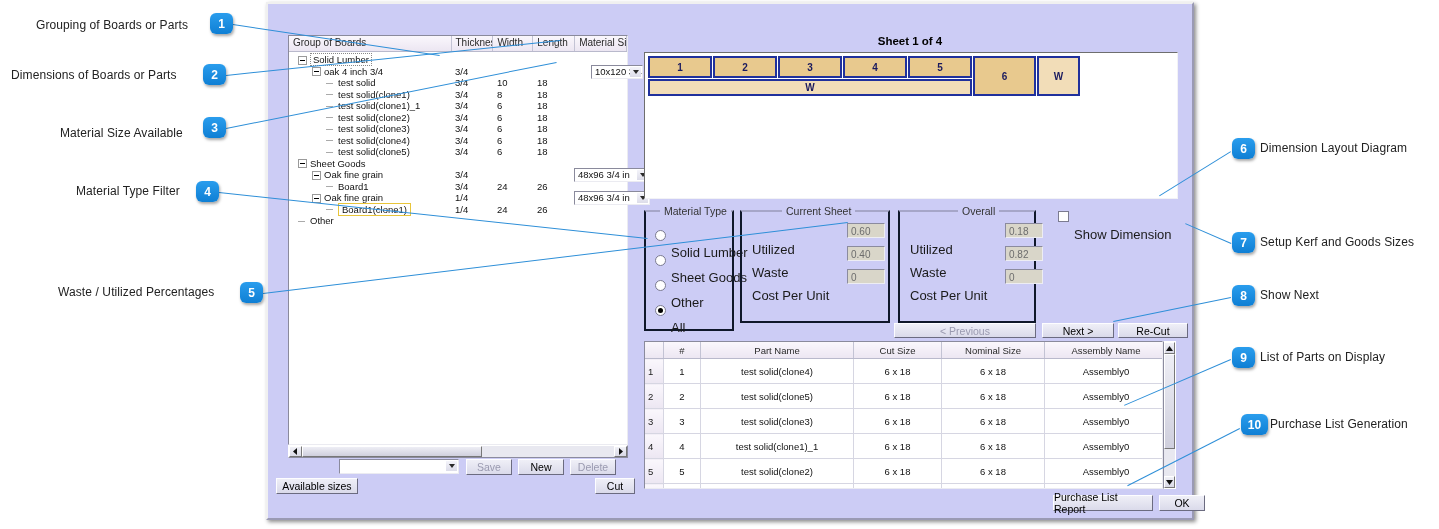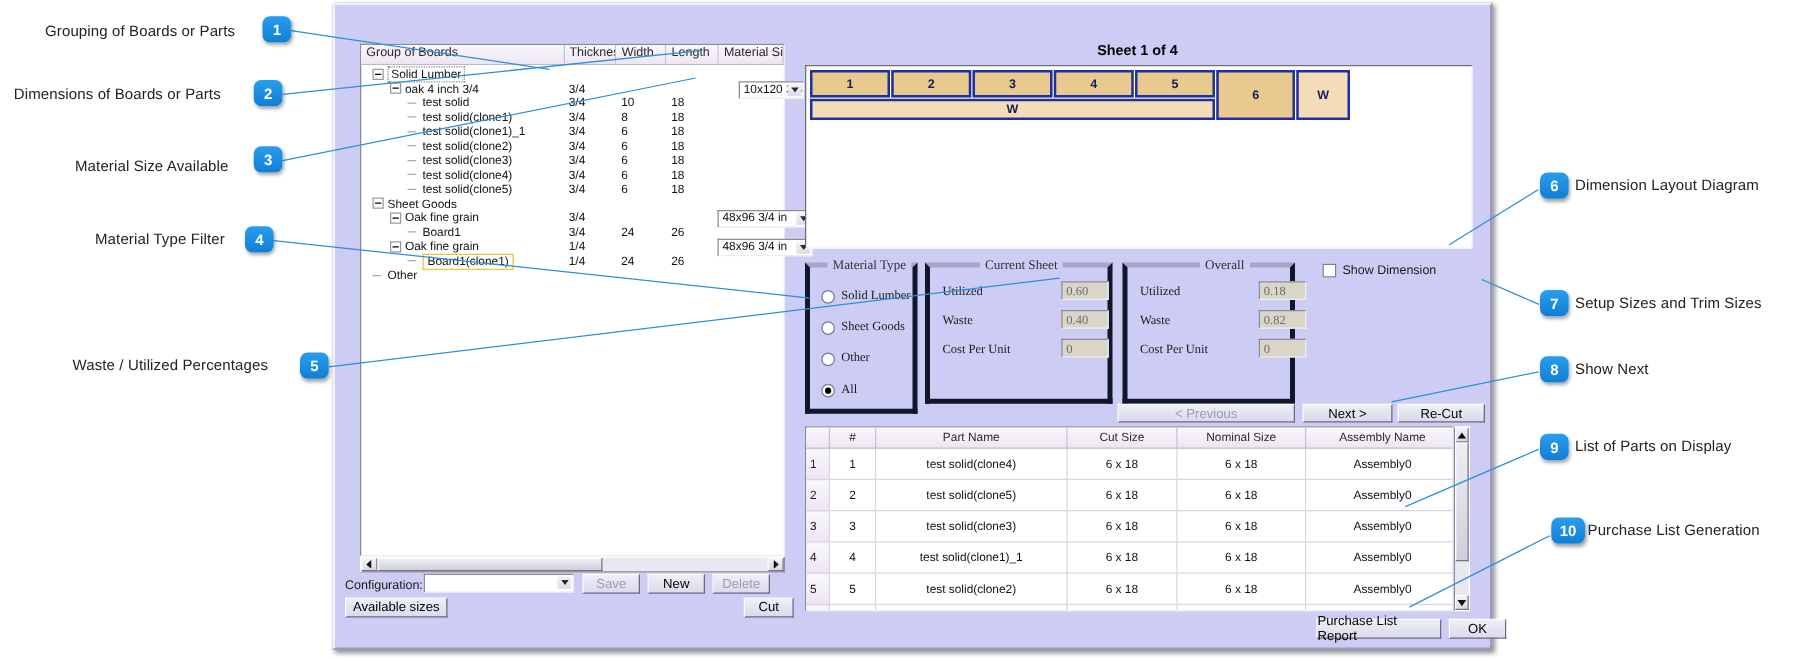--- a/index.html
+++ b/index.html
@@ -58,36 +58,35 @@
   }
   .btn{
     background:#d9d9ec;background:linear-gradient(180deg,#efeff7 0%,#dadaea 100%);
     border:1px solid #fdfdff;border-right-color:#6b6b80;border-bottom-color:#6b6b80;
     box-sizing:border-box;font-size:10.5px;color:#000;
     display:flex;align-items:center;justify-content:center;cursor:default;
     font-family:"Liberation Sans", sans-serif;
   }
   .btn.disabled{color:#9a9ab0;text-align:right;}
   .group{
-    position:absolute;border:4px solid #0f172a;border-top-color:#a6a6c8;
+    position:absolute;border:2px solid #0f172a;border-top-color:#a6a6c8;
     box-sizing:border-box;
-    font-family:Liberation Serif, serif;
   }
   .group > .gtitle{
     position:absolute;top:-7px;left:14px;background:#ccccf5;padding:0 4px;
     font-size:10.5px;color:#333;
   }
   .field{
     position:absolute;box-sizing:border-box;font-size:10px;color:#444;
     padding:1px 3px;line-height:13px;
     border:1px solid #8b8b9e;border-right-color:#ededf3;border-bottom-color:#ededf3;
   }
   .field.ro{background:#d9d6c9;color:#6d6d6d;}
   .field.rw{background:#fff;color:#222;}
-  .lbl{position:absolute;font-size:10px;color:#1a1a1a;white-space:nowrap;}
+  .lbl{position:absolute;font-size:13px;color:#1a1a1a;white-space:nowrap;margin-top:16px;}
 
   .radio{position:absolute;width:11px;height:11px;border-radius:50%;
     background:#fff;border:1px solid #7b7b90;box-sizing:border-box;}
   .radio.on:after{content:"";position:absolute;left:2px;top:2px;width:5px;height:5px;border-radius:50%;background:#000;}
   .chk{position:absolute;width:11px;height:11px;background:#fff;
     border:1px solid #7b7b90;box-sizing:border-box;}
 
   
   #treewrap{position:absolute;left:20px;top:31px;width:340px;height:410px;background:#fff;
     border:1px solid #8a8a9c;border-right-color:#ebebf1;border-bottom-color:#ebebf1;box-sizing:border-box;}
@@ -427,21 +426,21 @@
     <div class="callout-label" style="left: 11px; top: 68px;">Dimensions of Boards or Parts</div>
     <div class="badge" style="left: 203px; top: 64px;">2</div>
     <div class="callout-label" style="left: 60px; top: 126px;">Material Size Available</div>
     <div class="badge" style="left: 203px; top: 117px;">3</div>
     <div class="callout-label" style="left: 76px; top: 184px;">Material Type Filter</div>
     <div class="badge" style="left: 196px; top: 181px;">4</div>
     <div class="callout-label" style="left: 58px; top: 285px;">Waste / Utilized Percentages</div>
     <div class="badge" style="left: 240px; top: 282px;">5</div>
     <div class="callout-label" style="left: 1260px; top: 141px;">Dimension Layout Diagram</div>
     <div class="badge" style="left: 1232px; top: 138px;">6</div>
-    <div class="callout-label" style="left: 1260px; top: 235px;">Setup Sizes and Trim Sizes</div>
+    <div class="callout-label" style="left: 1260px; top: 235px;">Setup Kerf and Goods Sizes</div>
     <div class="badge" style="left: 1232px; top: 232px;">7</div>
     <div class="callout-label" style="left: 1260px; top: 288px;">Show Next</div>
     <div class="badge" style="left: 1232px; top: 285px;">8</div>
     <div class="callout-label" style="left: 1260px; top: 350px;">List of Parts on Display</div>
     <div class="badge" style="left: 1232px; top: 347px;">9</div>
     <div class="callout-label" style="left: 1270px; top: 417px;">Purchase List Generation</div>
     <div class="badge" style="left: 1241px; top: 414px; width: 27px;">10</div>
   </div>
 
 </body></html>

